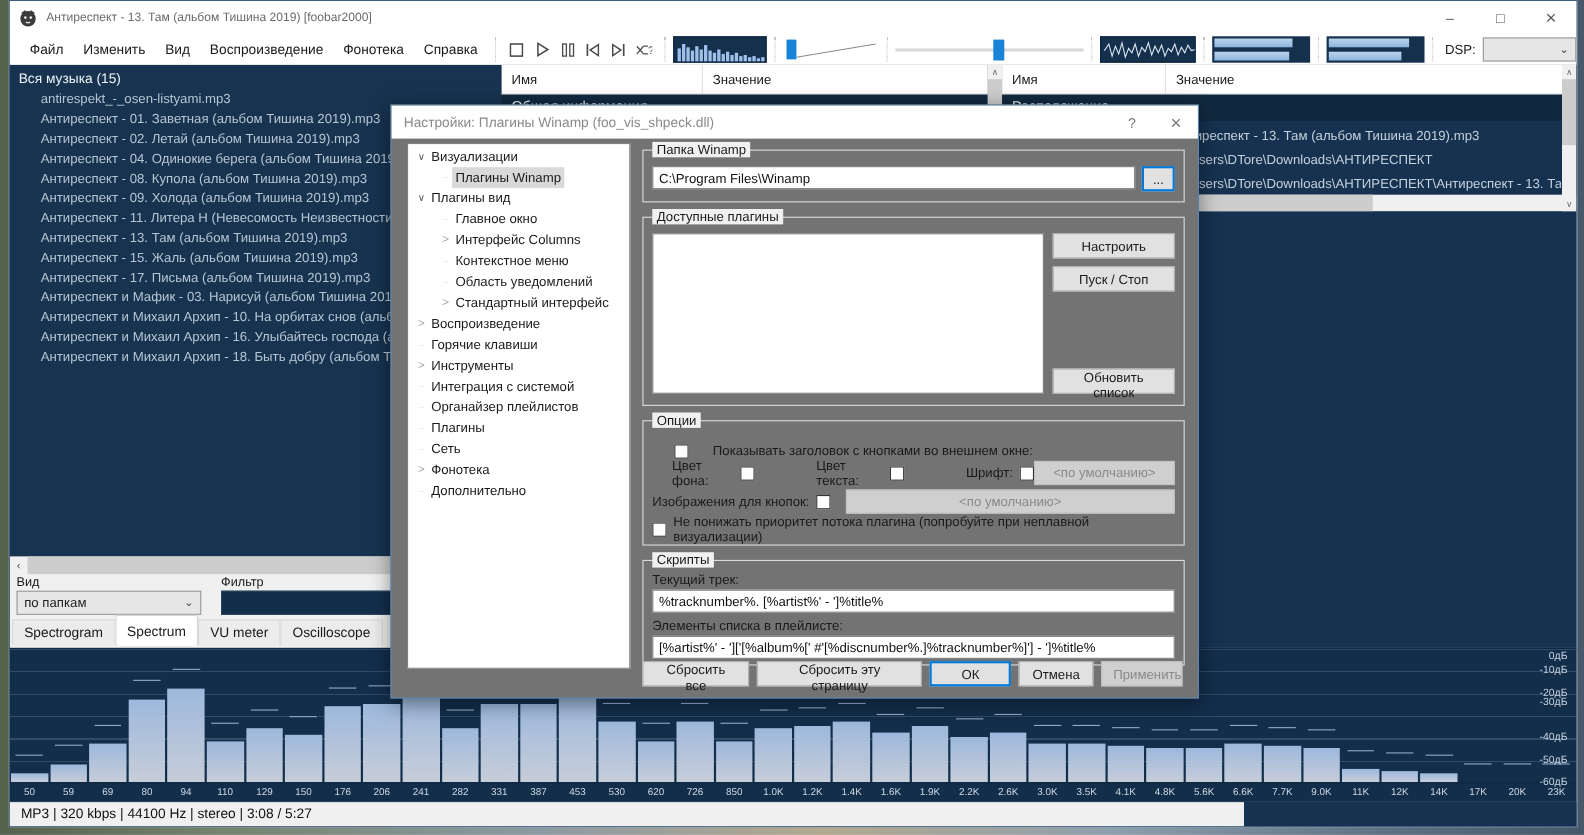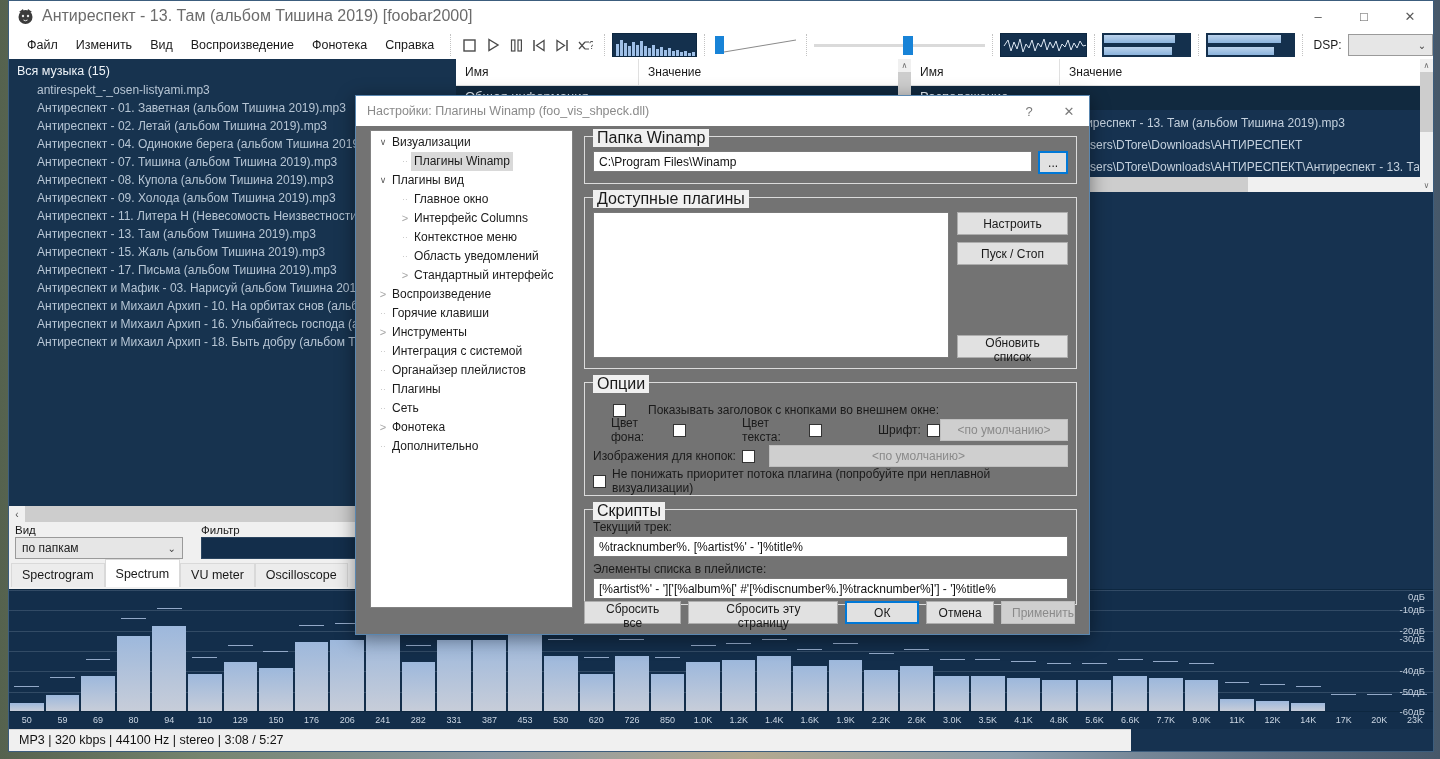--- a/index.html
+++ b/index.html
@@ -10,21 +10,21 @@
       linear-gradient(90deg,#55624e 0%,#76856f 14%,#8d9aa3 34%,#b3a98f 52%,#8fa0ad 70%,#5e7083 88%,#46586a 100%);
   }
   .window {
     position:absolute; left:8px; top:0; right:6px; bottom:7px;
     background:#f0f0f0; border:1px solid #3c5d7d;
     display:flex; flex-direction:column;
   }
   
   .titlebar { height:30px; background:#fff; display:flex; align-items:center; padding-left:8px; flex:0 0 auto; }
   .app-icon { width:17px; height:17px; margin-right:8px; flex:0 0 auto; }
-  .title-text { font-size:16px; color:#6b6b6b;text-align:center; }
+  .title-text { font-size:11px; color:#6b6b6b;text-align:center; }
   .win-controls { margin-left:auto; display:flex; height:100%; }
   .win-btn { width:46px; display:flex; align-items:center; justify-content:center; color:#5a5a5a; font-size:13px; }
   
   .menubar { height:28px; background:#fff; display:flex; align-items:center; padding-left:9px; flex:0 0 auto; }
   .menu-item { font-size:12.5px; color:#1a1a1a; padding:0 9px; cursor:default; }
   .tb-sep { border-left:1px dotted #c3c3c3; height:22px; margin:0 7px; }
   .tb-btn { width:24px; height:24px; display:flex; align-items:center; justify-content:center; }
   .tb-viz { background:#14304d; border:1px solid #0d2740; height:24px; }
   .vu-box { background:#14304d; height:24px; width:92px; padding:2px; display:flex; flex-direction:column; justify-content:space-between; }
   .vu-bar { height:8px; background:linear-gradient(#bcd3ec,#8cb4dd); }
@@ -82,21 +82,21 @@
   .dlg-title { font-size:12.5px; color:#8a8a8a; }
   .dlg-btn { width:40px; height:30px; display:flex; align-items:center; justify-content:center; color:#7a7a7a; font-size:13px; }
   .dlg-tree { position:absolute; left:14px; top:34px; width:203px; height:478px; background:#fff; border:1px solid #828282; overflow:hidden; padding-top:2px; }
   .tree-item { font-size:12px; color:#1a1a1a; height:19px; line-height:19px; white-space:nowrap; display:flex; align-items:center; }
   .tree-marker { width:12px; text-align:center; color:#595959; font-size:9px; flex:0 0 auto; }
   .tree-marker.collapsed { color:#a5a5a5; font-size:11px; }
   .tree-label { padding:0 3px; }
   .tree-label.selected { background:#d9d9d9; }
   .dlg-right { position:absolute; left:228px; top:40px; width:493px; }
   .group { position:relative; border:1px solid #dcdcdc; margin-bottom:13px; }
-  .group-label { position:absolute; top:-8px; left:8px; background:#f0f0f0; padding:0 4px; font-size:16px; color:#1a1a1a; }
+  .group-label { position:absolute; top:-8px; left:8px; background:#f0f0f0; padding:0 4px; font-size:12px; color:#1a1a1a; }
   .txt-input { background:#fff; border:1px solid #7a7a7a; font-size:12px; color:#111;
     font-family:"Liberation Sans",sans-serif; padding:1px 5px; height:21px; width:100%; }
   .btn { background:#e1e1e1; border:1px solid #adadad; font-size:12px; color:#1a1a1a;
     font-family:"Liberation Sans",sans-serif; height:23px; padding:0 10px; }
   .btn.focus { border:2px solid #0078d7; }
   .btn:disabled { background:#cfcfcf; border-color:#bfbfbf; color:#8a8a8a; }
   .cb { width:13px; height:13px; background:#fff; border:1px solid #333; display:inline-block; flex:0 0 auto; }
   .opt-label { font-size:12px; color:#1a1a1a; }
   .dlg-buttons { position:absolute; left:228px; right:14px; bottom:10px; display:flex; gap:7px; }
 </style>
@@ -227,21 +227,20 @@
 
   <div class="main">
 
     <div class="library">
       <div class="lib-header">Вся музыка (15)</div>
       <div>
           <div class="lib-item">antirespekt_-_osen-listyami.mp3</div>
           <div class="lib-item">Антиреспект - 01. Заветная (альбом Тишина 2019).mp3</div>
           <div class="lib-item">Антиреспект - 02. Летай (альбом Тишина 2019).mp3</div>
           <div class="lib-item">Антиреспект - 04. Одинокие берега (альбом Тишина 2019</div>
-          <div class="lib-item">Антиреспект - 07. Тишина (альбом Тишина 2019).mp3</div>
           <div class="lib-item">Антиреспект - 08. Купола (альбом Тишина 2019).mp3</div>
           <div class="lib-item">Антиреспект - 09. Холода (альбом Тишина 2019).mp3</div>
           <div class="lib-item">Антиреспект - 11. Литера Н (Невесомость Неизвестности)</div>
           <div class="lib-item">Антиреспект - 13. Там (альбом Тишина 2019).mp3</div>
           <div class="lib-item">Антиреспект - 15. Жаль (альбом Тишина 2019).mp3</div>
           <div class="lib-item">Антиреспект - 17. Письма (альбом Тишина 2019).mp3</div>
           <div class="lib-item">Антиреспект и Мафик - 03. Нарисуй (альбом Тишина 2019</div>
           <div class="lib-item">Антиреспект и Михаил Архип - 10. На орбитах снов (альб</div>
           <div class="lib-item">Антиреспект и Михаил Архип - 16. Улыбайтесь господа (а</div>
           <div class="lib-item">Антиреспект и Михаил Архип - 18. Быть добру (альбом Ти</div>

